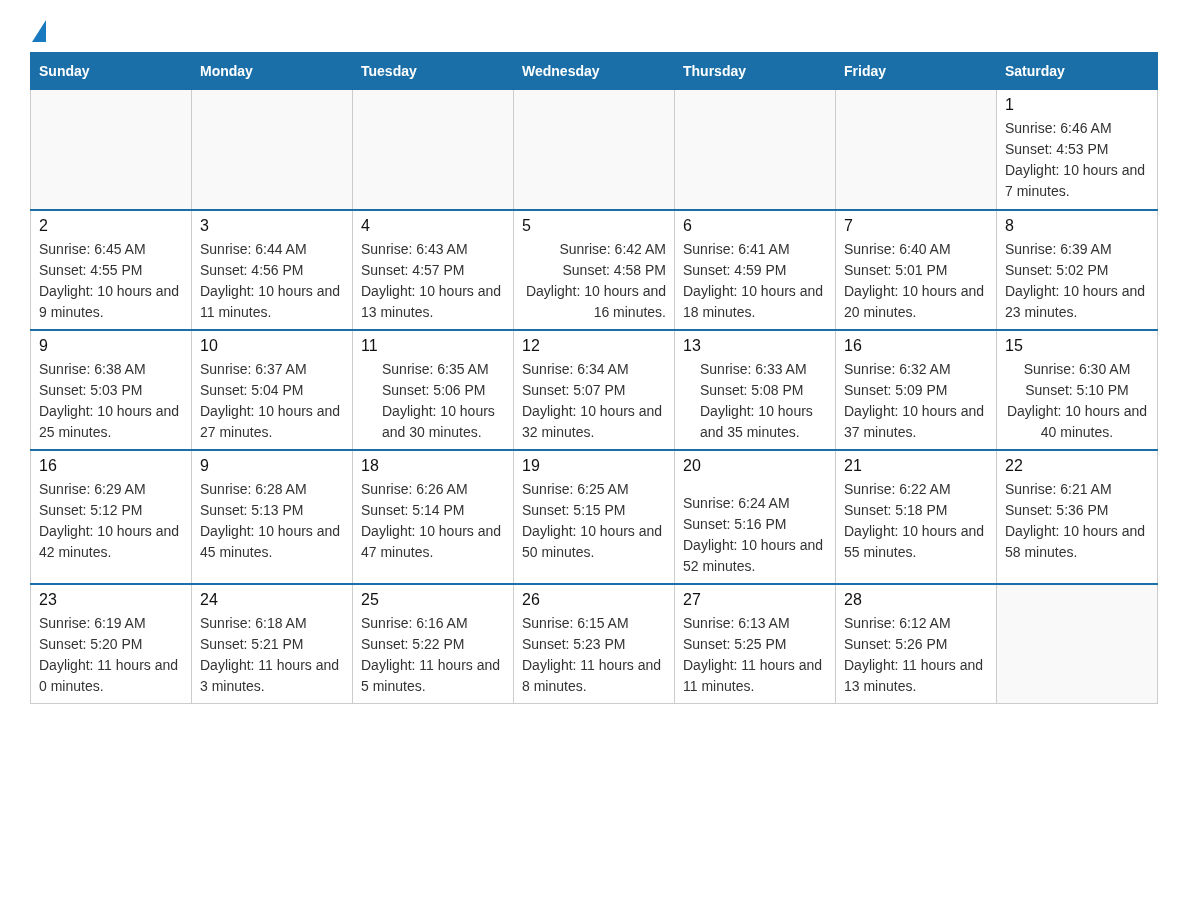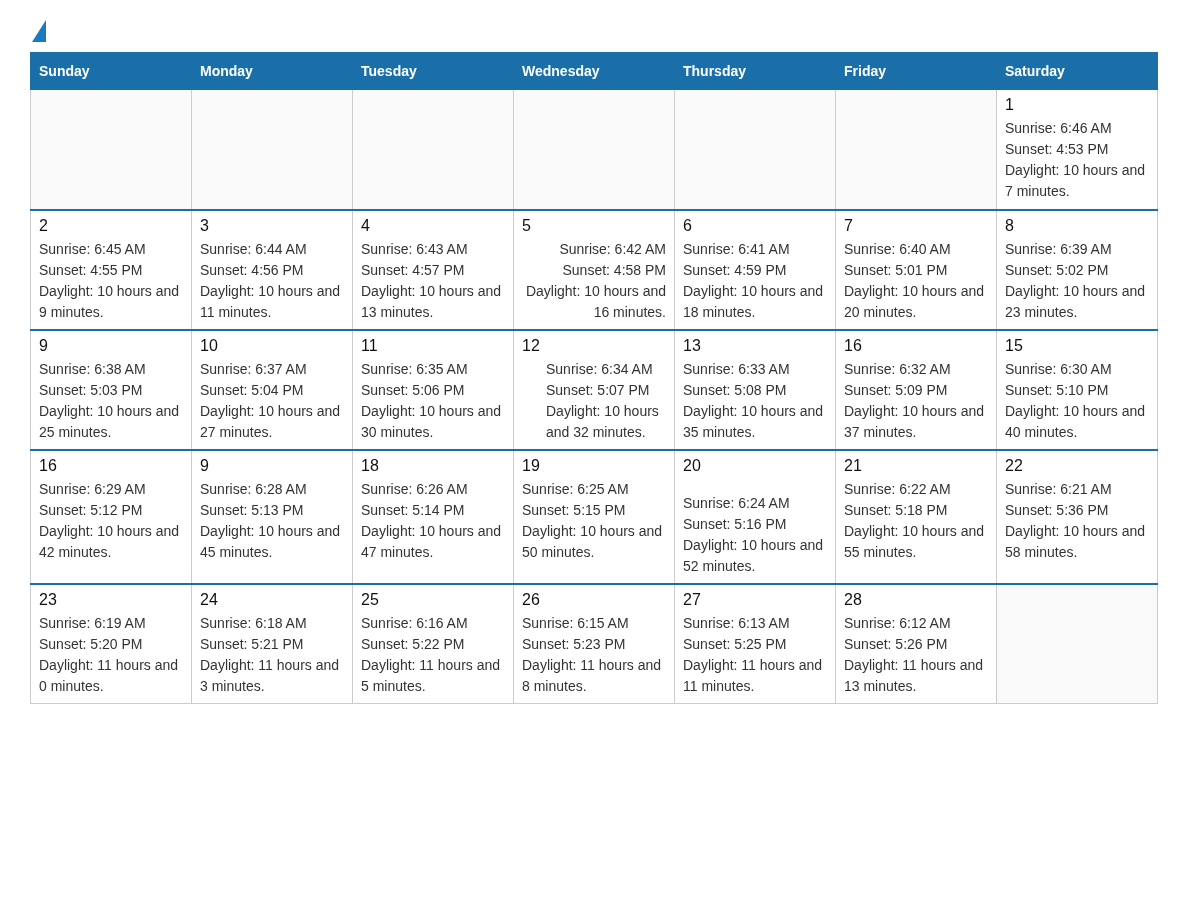--- a/index.html
+++ b/index.html
@@ -195,45 +195,45 @@
 Daylight: 10 hours and 25 minutes.</div>
         </td>
         <td>
           <span class="day-number">10</span>
           <div class="day-info" style="white-space: pre-line;">Sunrise: 6:37 AM
 Sunset: 5:04 PM
 Daylight: 10 hours and 27 minutes.</div>
         </td>
         <td>
           <span class="day-number">11</span>
-          <div class="day-info" style="white-space: pre-line;">Sunrise: 6:35 AM
+          <div class="day-info" style="white-space: pre-line; margin-left: 21px;">Sunrise: 6:35 AM
 Sunset: 5:06 PM
 Daylight: 10 hours and 30 minutes.</div>
         </td>
         <td>
           <span class="day-number">12</span>
-          <div class="day-info" style="white-space: pre-line; margin-left: 24px;">Sunrise: 6:34 AM
+          <div class="day-info" style="white-space: pre-line;">Sunrise: 6:34 AM
 Sunset: 5:07 PM
 Daylight: 10 hours and 32 minutes.</div>
         </td>
         <td>
           <span class="day-number">13</span>
-          <div class="day-info" style="white-space: pre-line;">Sunrise: 6:33 AM
+          <div class="day-info" style="white-space: pre-line; margin-left: 17px;">Sunrise: 6:33 AM
 Sunset: 5:08 PM
 Daylight: 10 hours and 35 minutes.</div>
         </td>
         <td>
           <span class="day-number">16</span>
           <div class="day-info" style="white-space: pre-line;">Sunrise: 6:32 AM
 Sunset: 5:09 PM
 Daylight: 10 hours and 37 minutes.</div>
         </td>
         <td>
           <span class="day-number">15</span>
-          <div class="day-info" style="white-space: pre-line;">Sunrise: 6:30 AM
+          <div class="day-info" style="white-space: pre-line; text-align: center;">Sunrise: 6:30 AM
 Sunset: 5:10 PM
 Daylight: 10 hours and 40 minutes.</div>
         </td>
       </tr>
       <tr class="row-border">
         <td>
           <span class="day-number">16</span>
           <div class="day-info" style="white-space: pre-line;">Sunrise: 6:29 AM
 Sunset: 5:12 PM
 Daylight: 10 hours and 42 minutes.</div>

